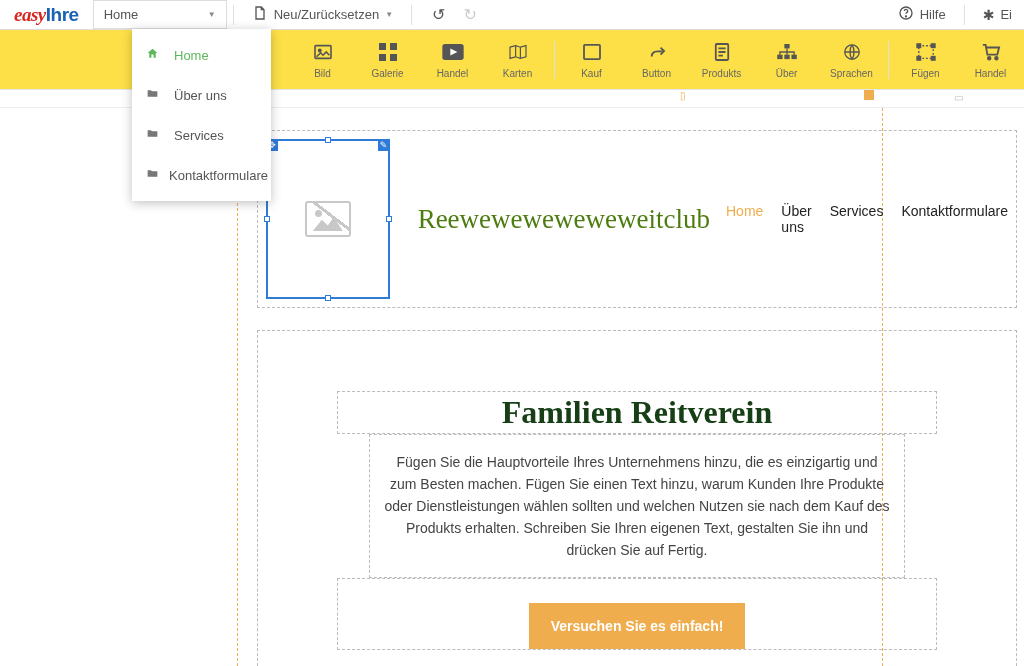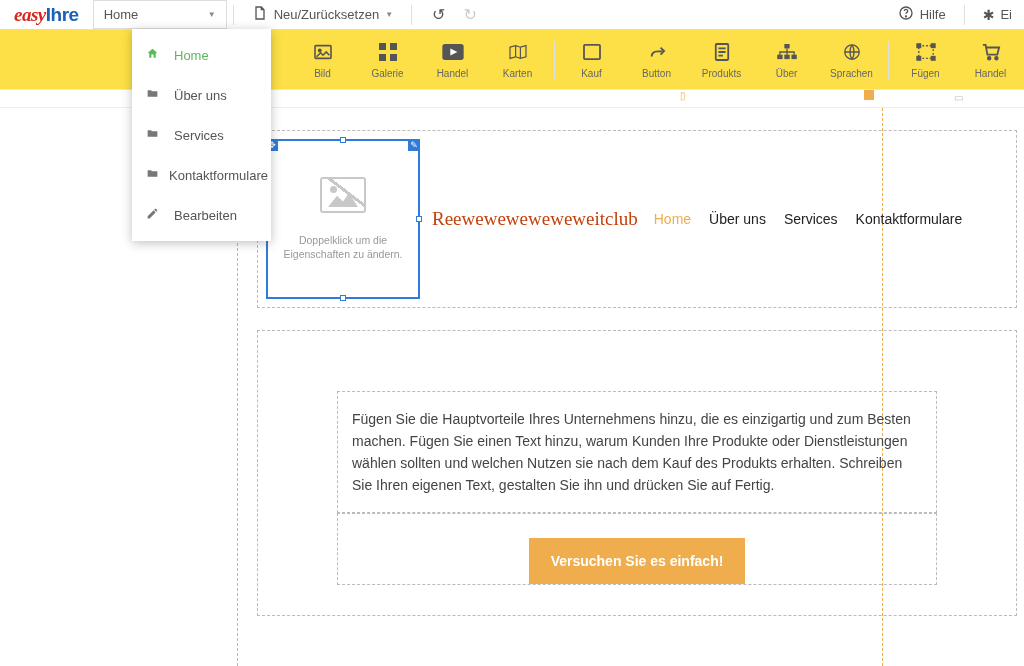--- a/index.html
+++ b/index.html
@@ -55,29 +55,29 @@
 .image-placeholder .ph-text { font-size: 10.5px; color: #999; text-align: center; margin-top: 20px; line-height: 14px; }
 .handle { width: 12px; height: 12px; background: #2f7bd9; position: absolute; color: #fff; font-size: 9px; display:flex; align-items:center; justify-content:center; }
 .handle.tl { top: -2px; left: -2px; }
 .handle.tr { top: -2px; right: -2px; }
 .mid-handle { width: 6px; height: 6px; border: 1px solid #2f7bd9; background: #fff; position: absolute; }
 .mid-handle.t { top: -4px; left: 50%; margin-left: -3px; }
 .mid-handle.b { bottom: -4px; left: 50%; margin-left: -3px; }
 .mid-handle.l { left: -4px; top: 50%; margin-top: -3px; }
 .mid-handle.r { right: -4px; top: 50%; margin-top: -3px; }
 
-.site-title { font-family: Georgia, serif; font-size: 19px; color: #c2410c; flex: 0 0 auto; align-self: center; margin-left: 4px; }
+.site-title { font-family: Georgia, serif; font-size: 27px; color: #4d7c0f; flex: 0 0 auto; align-self: center; margin-left: 20px; }
 .site-nav { display: flex; gap: 18px; align-self: center; font-size: 14px; margin-left: 8px; }
 .site-nav .navlink { color: #222; cursor: pointer; }
 .site-nav .navlink.active { color: #f0ad4e; }
 
 .body-section { margin: 22px 20px 0 20px; border: 1px dashed #bbb; padding: 60px 8px 30px 8px; display: flex; flex-direction: column; align-items: center; }
 .heading-block { border: 1px dashed #bbb; width: 600px; text-align: center; padding: 2px 0; }
 .heading-block h1 { font-family: Georgia, "Times New Roman", serif; font-size: 32px; font-weight: bold; color: #163f16; }
-.text-block { border: 1px dashed #bbb; width: 600px; padding: 16px 14px; font-size: 14px; line-height: 22px; color: #444; margin-top: 0; }
+.text-block { border: 1px dashed #bbb; width: 536px; padding: 16px 14px; font-size: 14px; line-height: 22px; color: #444; text-align: center; margin-top: 0; }
 .cta-wrap { border: 1px dashed #bbb; width: 600px; padding: 24px 0 0 0; display:flex; justify-content:center; margin-top: 0; align-items: center; }
 .cta-btn { background: #f0ad4e; color: #fff; padding: 15px 22px; font-size: 14px; font-weight: bold; border: none; cursor: pointer; }
 
 svg.ico-sm { width: 16px; height: 16px; }
 </style>
 </head>
 <body>
 
 <div class="topbar">
   <div class="logo">
@@ -153,28 +153,20 @@
     </span>
     <span>Services</span>
   </div>
   <div class="item">
     <span class="di-icon">
       <svg width="13" height="13" viewBox="0 0 24 24" fill="currentColor">
           <path d="M3 6h6l2 2h10v10H3z"></path>
         </svg>
     </span>
     <span>Kontaktformulare</span>
-  </div>
-  <div class="item">
-    <span class="di-icon">
-      <svg width="13" height="13" viewBox="0 0 24 24" fill="currentColor">
-          <path d="M3 17.25V21h3.75L17.8 9.94l-3.75-3.75L3 17.25zM20.7 7.04a1 1 0 0 0 0-1.41l-2.34-2.34a1 1 0 0 0-1.41 0l-1.83 1.83 3.75 3.75 1.83-1.83z"></path>
-        </svg>
-    </span>
-    <span>Bearbeiten</span>
   </div>
 </div>
 
 <div class="toolbar">
   <div class="tool">
     <span class="ticon">
         <svg width="20" height="16" viewBox="0 0 24 20" fill="none" stroke="#555" stroke-width="2">
           <rect x="2" y="2" width="20" height="16" rx="1"></rect>
           <circle cx="8" cy="8" r="1.5" fill="#555"></circle>
           <path d="M4 16l5-5 3 3 4-4 4 4"></path>
@@ -299,35 +291,34 @@
       <div class="image-placeholder">
         <div class="handle tl">✥</div>
         <div class="handle tr">✎</div>
         <div class="mid-handle t"></div>
         <div class="mid-handle b"></div>
         <div class="mid-handle l"></div>
         <div class="mid-handle r"></div>
         <div class="ph-img">
           <div class="ph-mount"></div>
         </div>
-        <div class="ph-text">
-          <span>Doppelklick um die</span><br>
-          <span>Eigenschaften zu ändern.</span>
-        </div>
       </div>
       <div class="site-title">Reeweweweweweweitclub</div>
       <div class="site-nav">
         <span class="navlink active">Home</span>
         <span class="navlink">Über uns</span>
         <span class="navlink">Services</span>
         <span class="navlink">Kontaktformulare</span>
       </div>
     </div>
 
     <div class="body-section">
+      <div class="heading-block">
+        <h1>Familien Reitverein</h1>
+      </div>
       <div class="text-block">
         <span>Fügen Sie die Hauptvorteile Ihres Unternehmens hinzu, die es einzigartig und zum Besten machen. Fügen Sie einen Text hinzu, warum Kunden Ihre Produkte oder Dienstleistungen wählen sollten und welchen Nutzen sie nach dem Kauf des Produkts erhalten. Schreiben Sie Ihren eigenen Text, gestalten Sie ihn und drücken Sie auf Fertig.</span>
       </div>
       <div class="cta-wrap">
         <button class="cta-btn">Versuchen Sie es einfach!</button>
       </div>
     </div>
 
   </div>
 </div>

